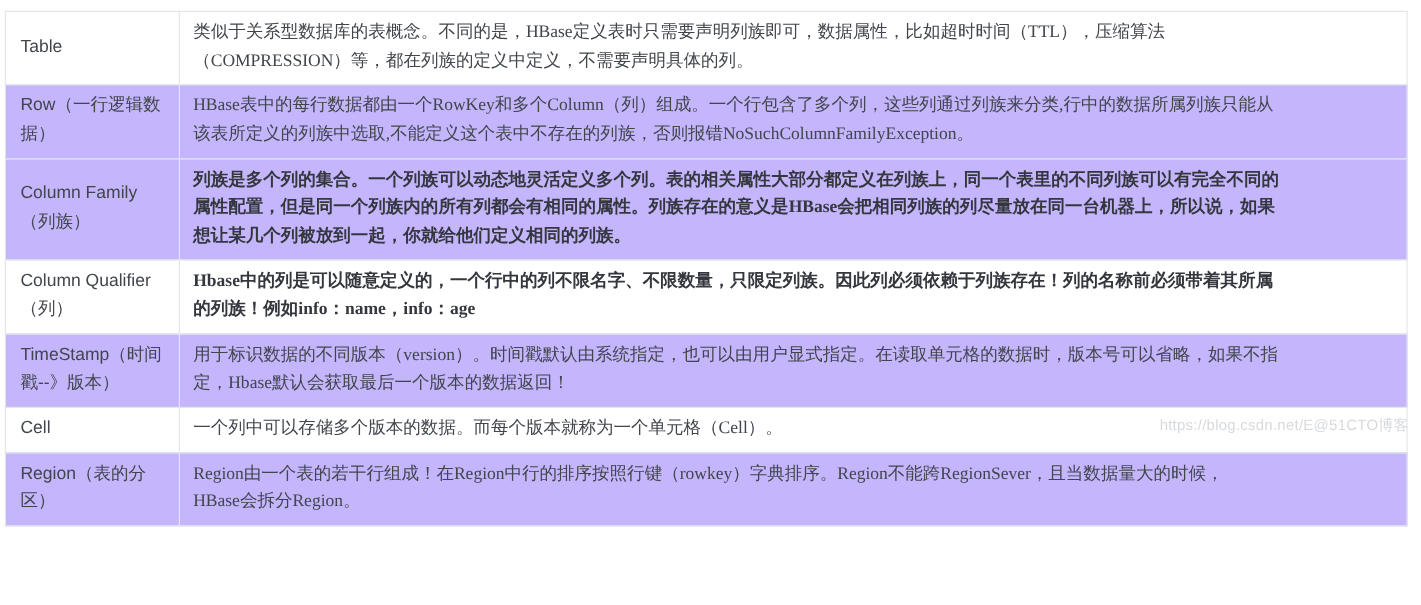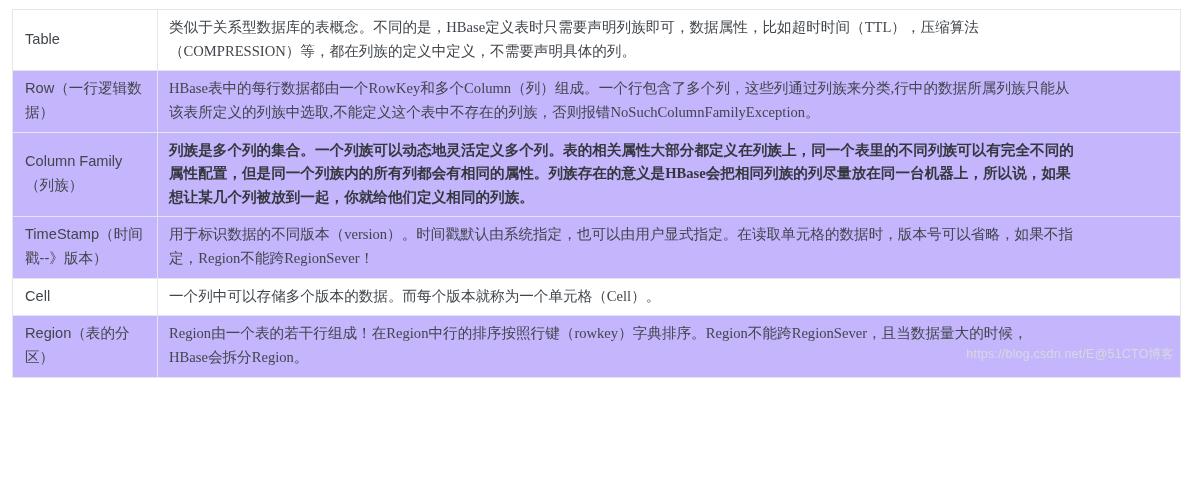--- a/index.html
+++ b/index.html
@@ -14,21 +14,21 @@
     font-family: "Liberation Sans", "DejaVu Sans", sans-serif;
     color: #3b3e44;
     position: relative;
   }
 
   #page {
     position: relative;
     width: 1184px;
     height: 368px;
     box-sizing: border-box;
-    padding: 9px 8px 8px 12px;
+    padding: 9px 8px 8px 4px;
     background: #ffffff;
   }
 
   table.concept-table {
     border-collapse: collapse;
     width: 1168px;
     table-layout: fixed;
     border: 1px solid #e3e6ea;
     background: #ffffff;
   }
@@ -106,25 +106,32 @@
           </td>
         </tr>
         <tr class="r-even">
           <td class="term">Column Family（列族）</td>
           <td class="desc all-bold">
             <span class="desc-line">列族是多个列的集合。一个列族可以动态地灵活定义多个列。表的相关属性大部分都定义在列族上，同一个表里的不同列族可以有完全不同的</span>
             <span class="desc-line">属性配置，但是同一个列族内的所有列都会有相同的属性。列族存在的意义是HBase会把相同列族的列尽量放在同一台机器上，所以说，如果</span>
             <span class="desc-line">想让某几个列被放到一起，你就给他们定义相同的列族。</span>
           </td>
         </tr>
+        <tr class="r-odd">
+          <td class="term">Column Qualifier（列）</td>
+          <td class="desc all-bold">
+            <span class="desc-line">Hbase中的列是可以随意定义的，一个行中的列不限名字、不限数量，只限定列族。因此列必须依赖于列族存在！列的名称前必须带着其所属</span>
+            <span class="desc-line">的列族！例如info：name，info：age</span>
+          </td>
+        </tr>
         <tr class="r-even">
           <td class="term">TimeStamp（时间戳--》版本）</td>
           <td class="desc">
             <span class="desc-line">用于标识数据的不同版本（version）。时间戳默认由系统指定，也可以由用户显式指定。在读取单元格的数据时，版本号可以省略，如果不指</span>
-            <span class="desc-line">定，Region不能跨RegionSever！</span>
+            <span class="desc-line">定，Hbase默认会获取最后一个版本的数据返回！</span>
           </td>
         </tr>
         <tr class="r-odd">
           <td class="term">Cell</td>
           <td class="desc">
             <span class="desc-line">一个列中可以存储多个版本的数据。而每个版本就称为一个单元格（Cell）。</span>
           </td>
         </tr>
         <tr class="r-even">
           <td class="term">Region（表的分区）</td>

